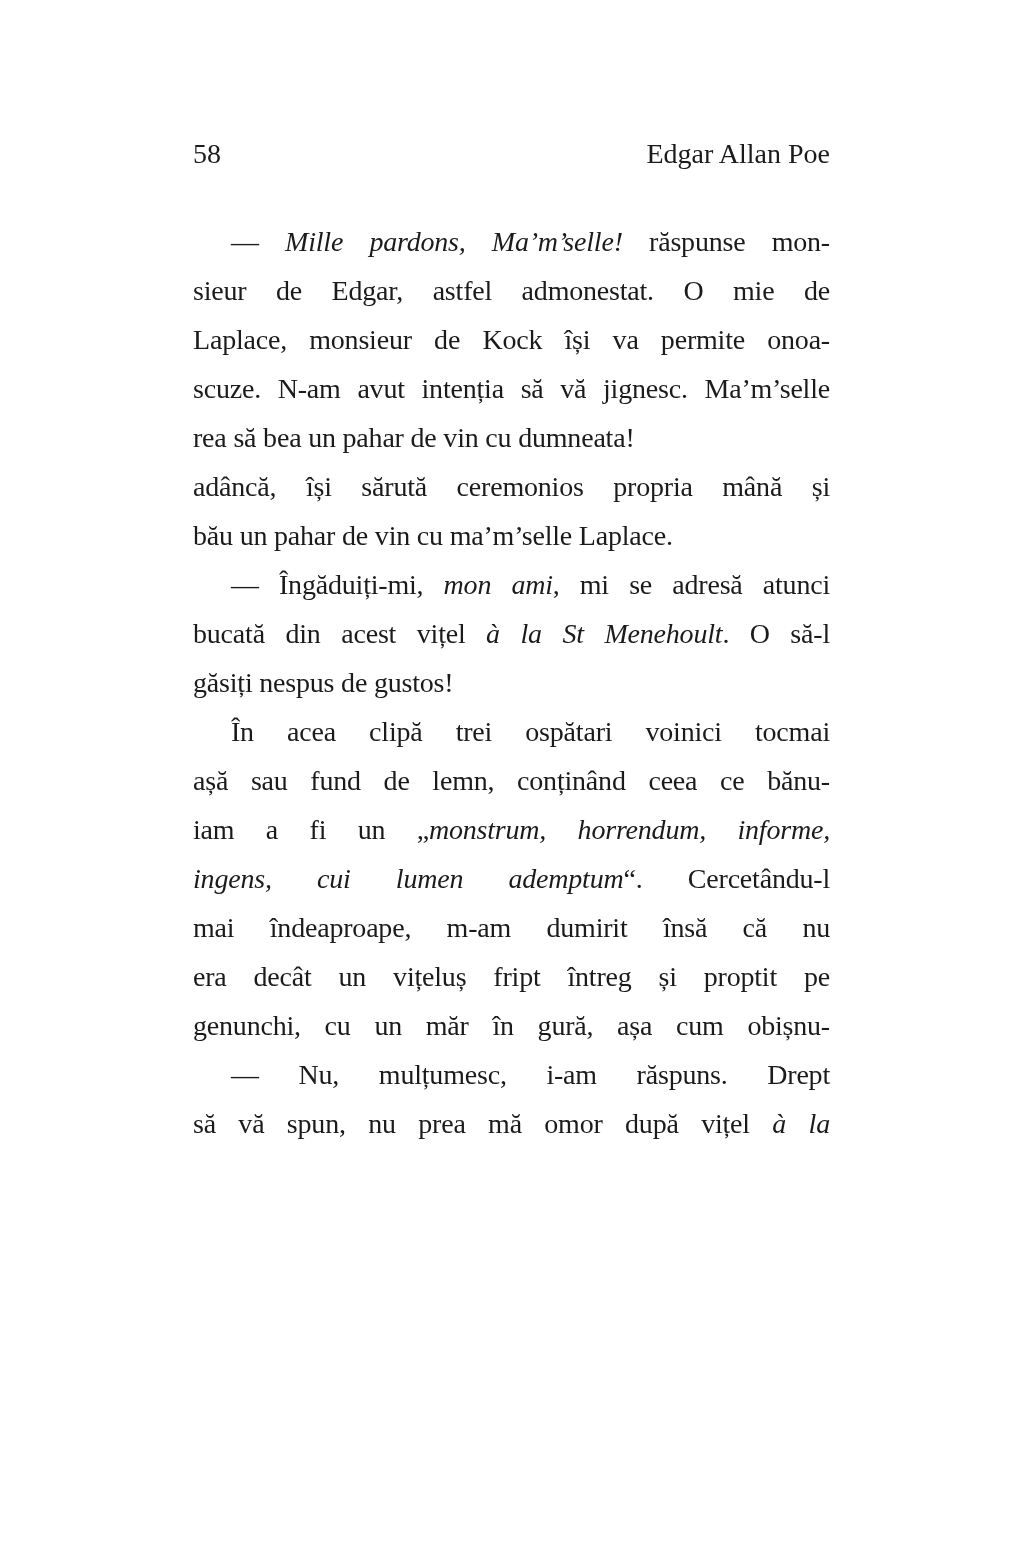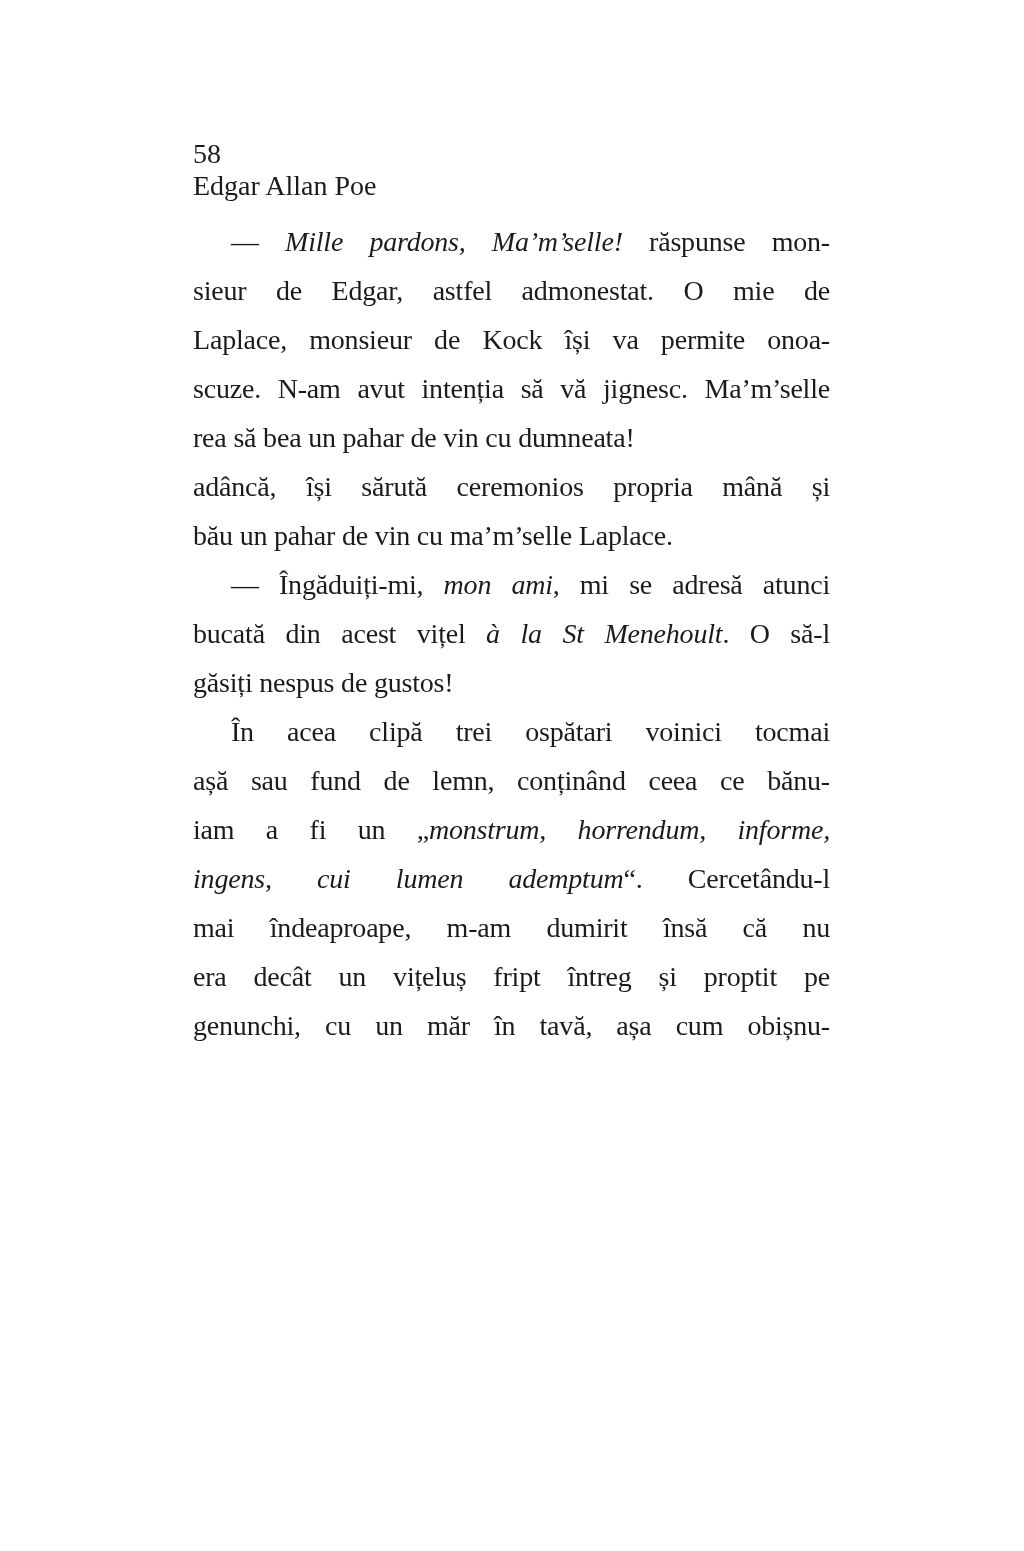--- a/index.html
+++ b/index.html
@@ -19,21 +19,20 @@
   .running-header {
     position: absolute;
     left: 193px;
     width: 637px;
     top: 138px;
     display: flex;
     justify-content: space-between;
     align-items: baseline;
     font-size: 28px;
     line-height: 32px;
-    flex-direction: column;
   }
   .page-number {
     font-style: normal;
   }
   .running-title {
   }
   .body-text {
     position: absolute;
     left: 193px;
     top: 217px;
@@ -86,16 +85,20 @@
         <div class="line"><span>bucată din acest vițel </span><span class="it">à la St Menehoult</span><span>. O să-l</span></div>
         <div class="line flush"><span>găsiți nespus de gustos!</span></div>
       </div>
       <div class="paragraph">
         <div class="line indent"><span>În acea clipă trei ospătari voinici tocmai</span></div>
         <div class="line"><span>așă sau fund de lemn, conținând ceea ce bănu-</span></div>
         <div class="line"><span>iam a fi un „</span><span class="it">monstrum, horrendum, informe,</span></div>
         <div class="line"><span class="it">ingens, cui lumen ademptum</span><span>“. Cercetându-l</span></div>
         <div class="line"><span>mai îndeaproape, m-am dumirit însă că nu</span></div>
         <div class="line"><span>era decât un vițeluș fript întreg și proptit pe</span></div>
-        <div class="line"><span>genunchi, cu un măr în tavă, așa cum obișnu-</span></div>
+        <div class="line"><span>genunchi, cu un măr în gură, așa cum obișnu-</span></div>
+      </div>
+      <div class="paragraph">
+        <div class="line indent"><span>— Nu, mulțumesc, i-am răspuns. Drept</span></div>
+        <div class="line"><span>să vă spun, nu prea mă omor după vițel </span><span class="it">à la</span></div>
       </div>
     </div>
 </div>
 
 </body></html>

